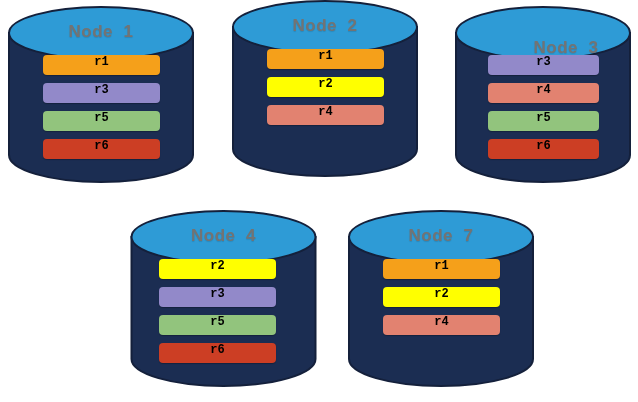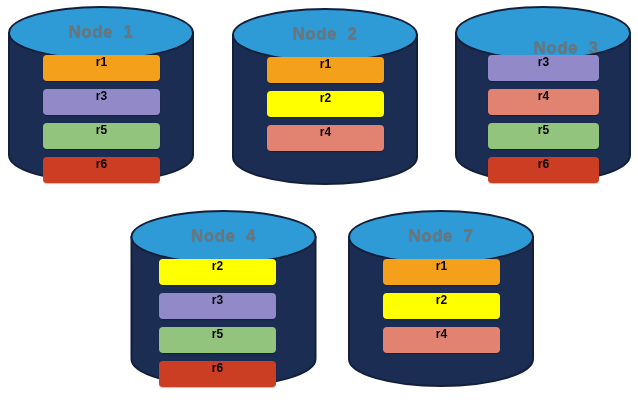--- a/index.html
+++ b/index.html
@@ -50,43 +50,43 @@
     flex-direction: column;
   }
   .record-bar {
     position: relative;
     border-radius: 4px;
     text-align: center;
     color: #000000;
     font-weight: bold;
     font-size: 12px;
     line-height: 14px;
-    height: 26px;
-    font-family: Liberation Sans, sans-serif;
+    height: 20px;
+    font-family: Liberation Mono, monospace;
     box-shadow: 0 1px 1px rgba(0,0,0,0.25);
   }
 </style>
 </head>
 <body>
 
 <div id="diagram-canvas">
     <div class="node" style="left: 8px; top: 6px; width: 186px; height: 182px;">
       <svg class="node-shape" viewBox="0 0 186 182" width="186" height="182">
         <path d="M 1,27 L 1,149 A 92,27 0 0 0 185,149 L 185,27 Z" fill="#1B2D52" stroke="#14203B" stroke-width="2"></path>
         <ellipse cx="93" cy="27" rx="92" ry="26" fill="#2E9BD6" stroke="#14203B" stroke-width="2"></ellipse>
       </svg>
       <div class="node-title" style="top: 16px;">Node  1</div>
       <div class="records" style="left: 35px; width: 117px; top: 49px; gap: 8px;">
         <div class="record-bar" style="background: rgb(245, 160, 26);">r1</div>
         <div class="record-bar" style="background: rgb(146, 137, 201);">r3</div>
         <div class="record-bar" style="background: rgb(146, 196, 125);">r5</div>
         <div class="record-bar" style="background: rgb(204, 62, 36);">r6</div>
       </div>
     </div>
-    <div class="node" style="left: 232px; top: 8px; width: 186px; height: 182px;">
+    <div class="node" style="left: 232px; top: 0; width: 186px; height: 182px;">
       <svg class="node-shape" viewBox="0 0 186 182" width="186" height="182">
         <path d="M 1,27 L 1,149 A 92,27 0 0 0 185,149 L 185,27 Z" fill="#1B2D52" stroke="#14203B" stroke-width="2"></path>
         <ellipse cx="93" cy="27" rx="92" ry="26" fill="#2E9BD6" stroke="#14203B" stroke-width="2"></ellipse>
       </svg>
       <div class="node-title" style="top: 16px;">Node  2</div>
       <div class="records" style="left: 35px; width: 117px; top: 49px; gap: 8px;">
         <div class="record-bar" style="background: rgb(245, 160, 26);">r1</div>
         <div class="record-bar" style="background: rgb(255, 255, 0);">r2</div>
         <div class="record-bar" style="background: rgb(226, 130, 112);">r4</div>
       </div>

